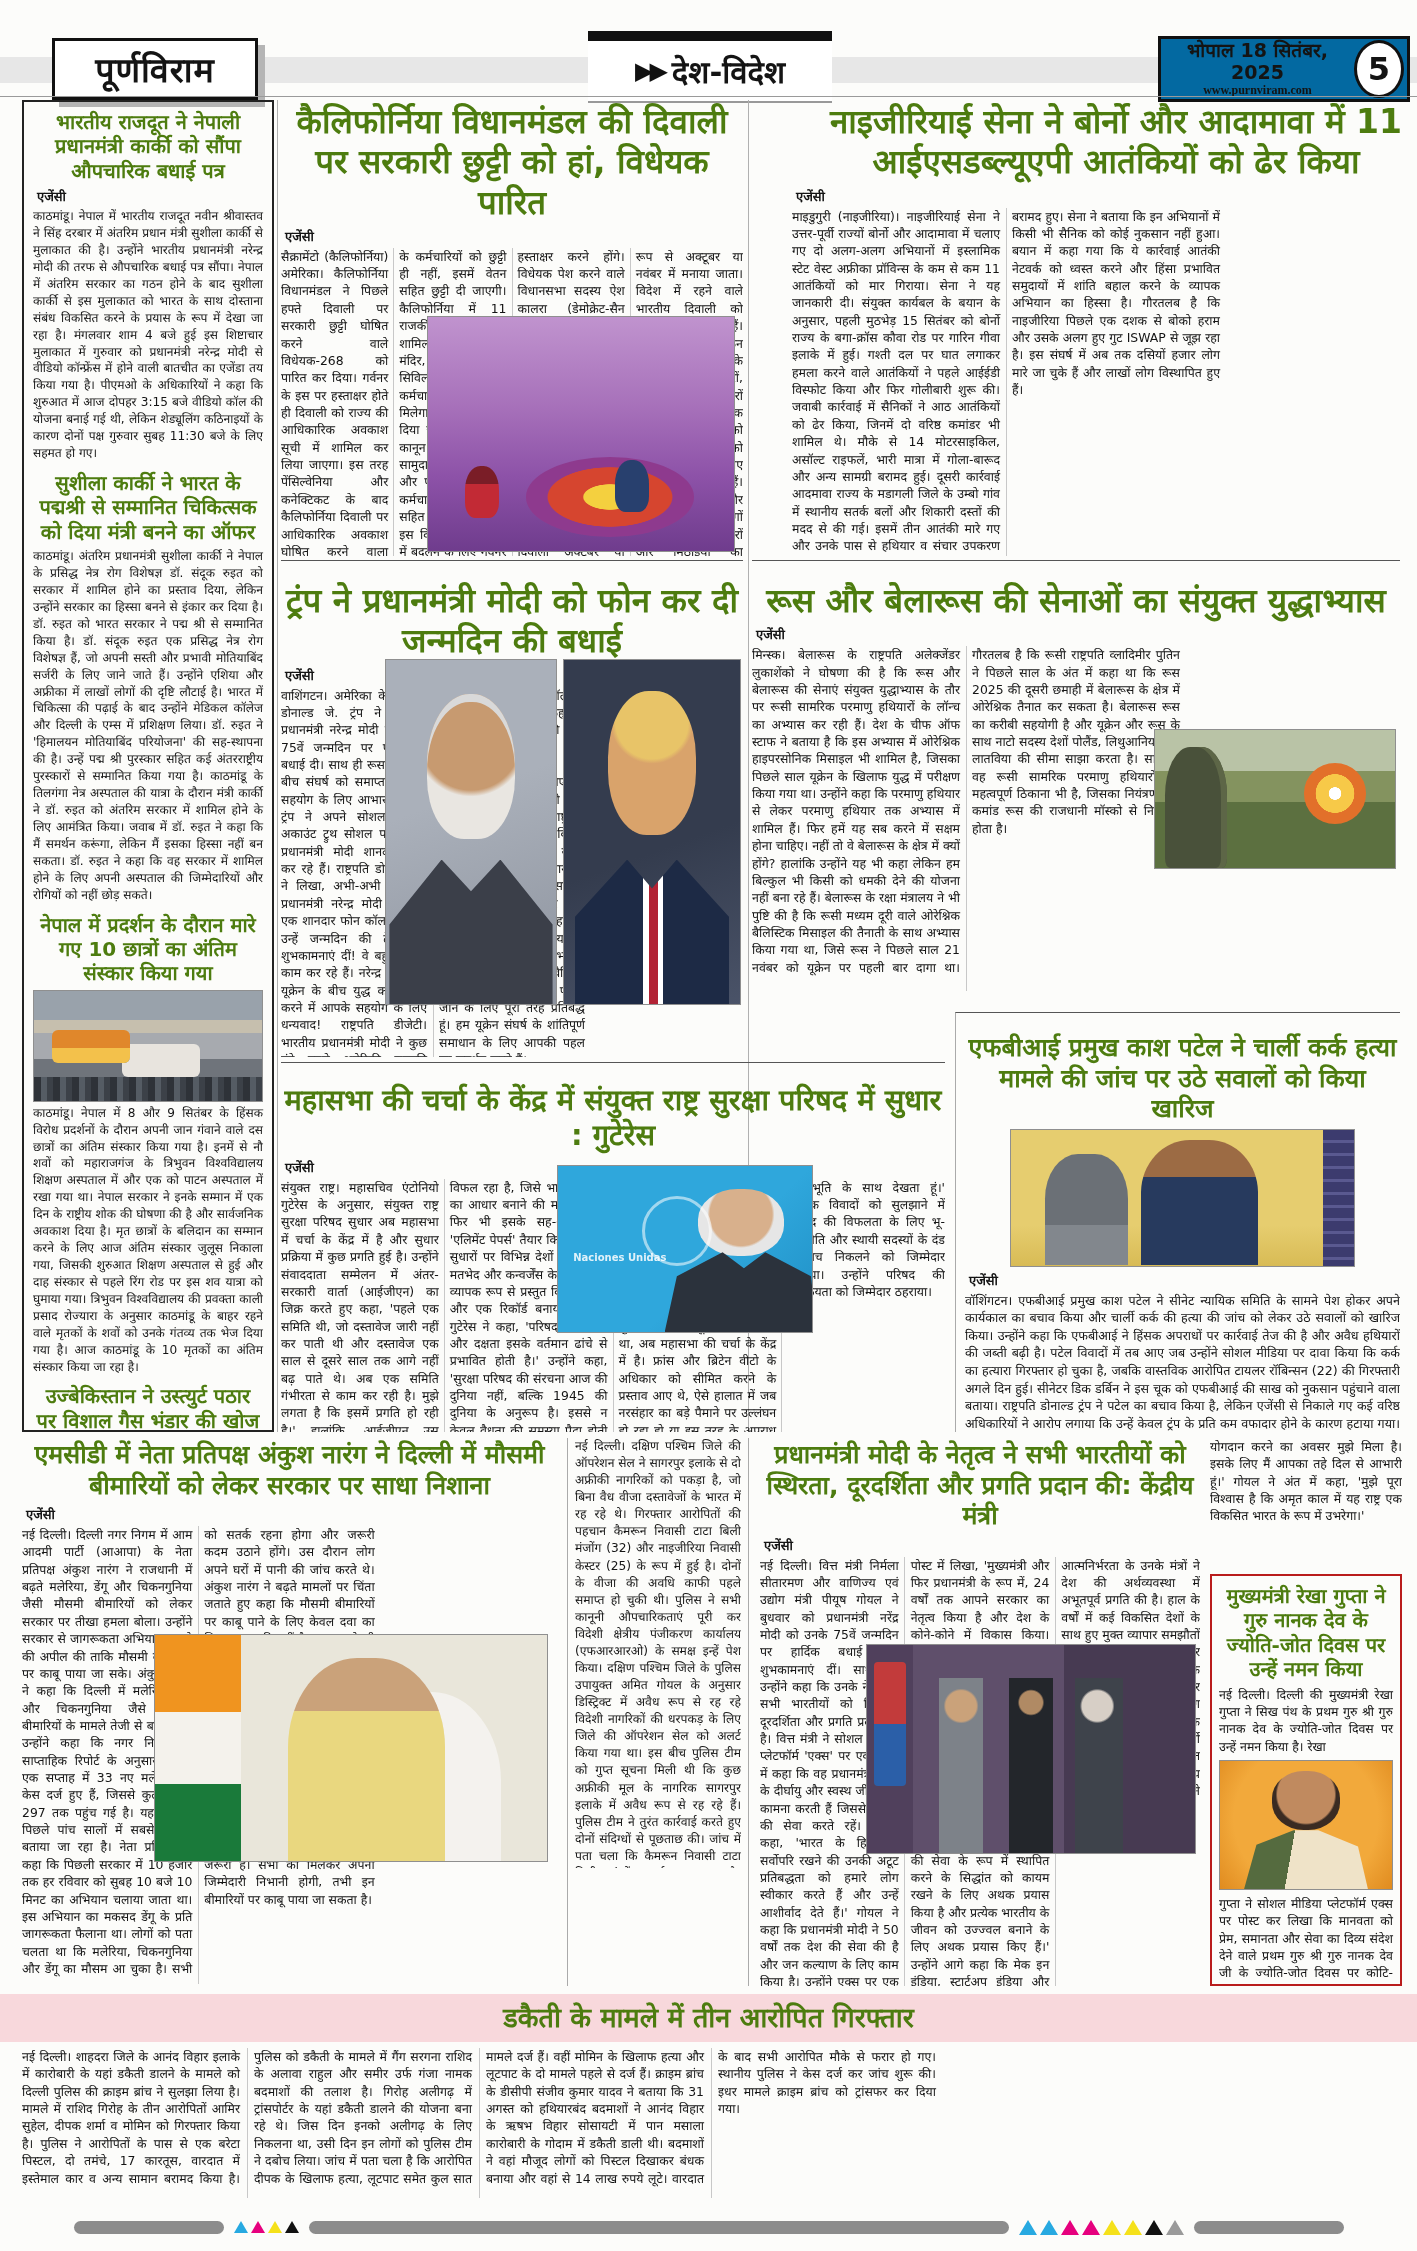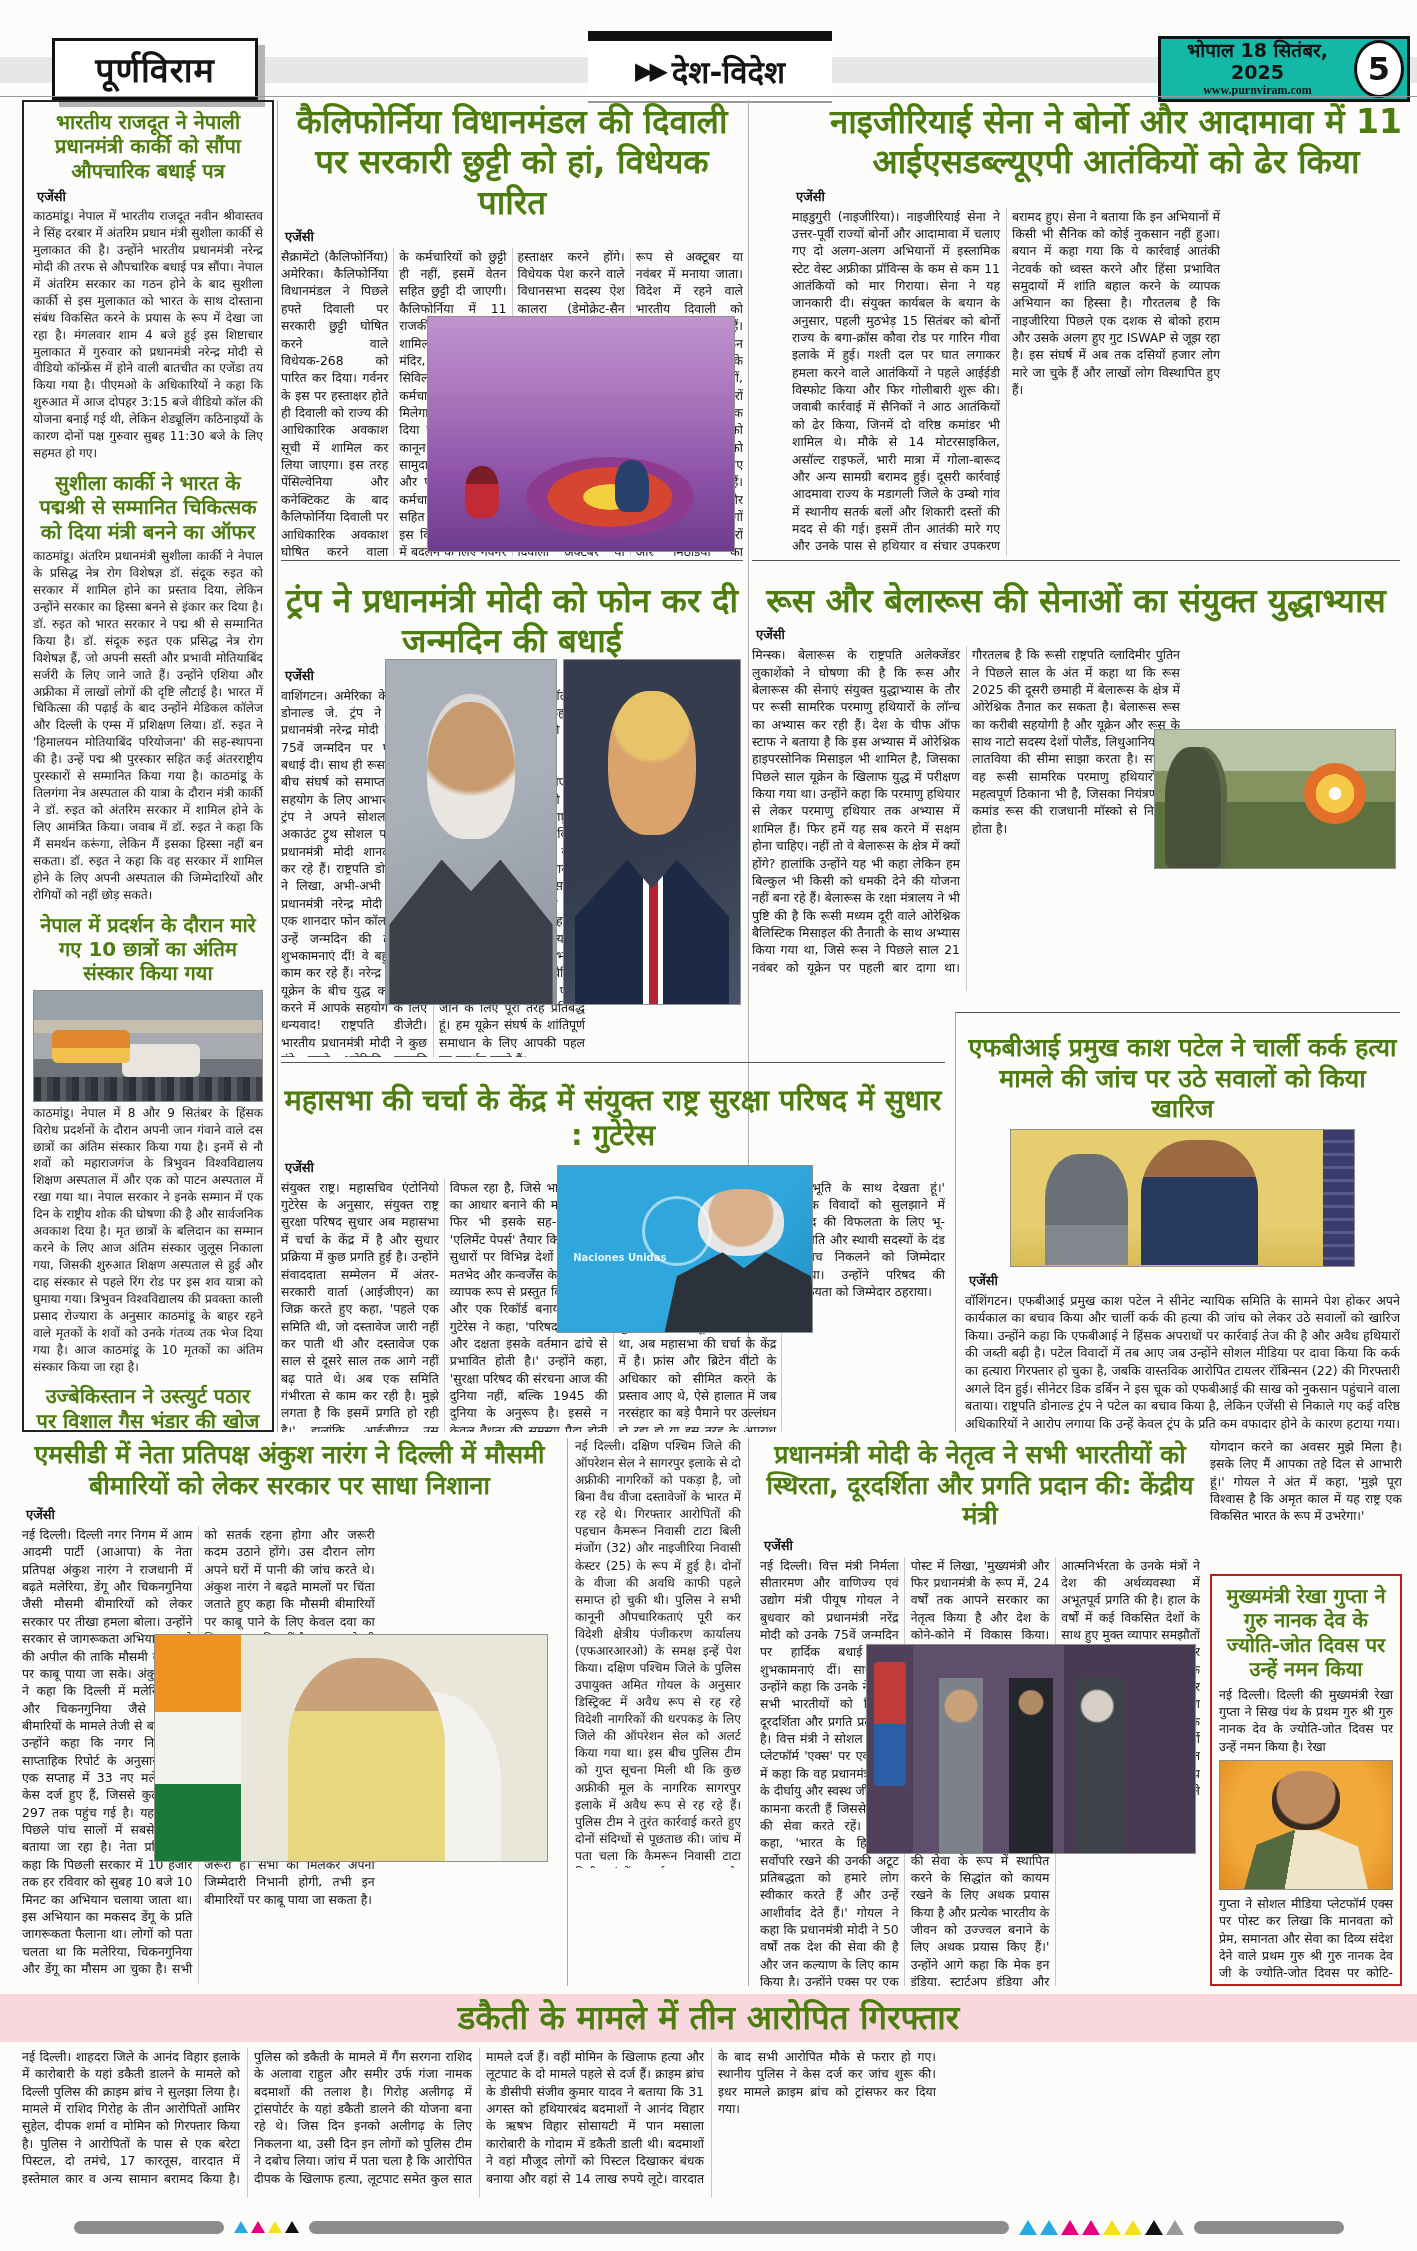--- a/index.html
+++ b/index.html
@@ -7,21 +7,21 @@
         font-family:"DejaVu Sans","Liberation Sans",sans-serif;color:#141414;overflow:hidden;}
   
   .gray-band{position:absolute;left:0;top:57px;width:1417px;height:26px;background:#e7e7e7;}
   .mast{position:absolute;left:52px;top:38px;width:200px;height:56px;background:#fff;
         border:3px solid #111;box-shadow:7px 7px 0 #b5b5b5;display:flex;align-items:center;justify-content:center;
         font-size:34px;font-weight:bold;letter-spacing:1px;}
   .section-badge{position:absolute;left:588px;top:31px;width:244px;height:60px;background:#fff;
         border-top:10px solid #111;box-shadow:0 2px 0 #999;display:flex;align-items:center;justify-content:center;
         gap:8px;font-size:31px;font-weight:bold;}
   .section-badge .arrows{color:#111;font-size:24px;letter-spacing:-4px;}
-  .issue-box{position:absolute;left:1158px;top:36px;width:246px;height:60px;background:#14b8a6;border:3px solid #111;
+  .issue-box{position:absolute;left:1158px;top:36px;width:246px;height:60px;background:#0369a1;border:3px solid #111;
         display:flex;align-items:center;}
   .issue-lines{flex:1;text-align:center;line-height:1.15;}
   .city-date{font-size:19px;font-weight:bold;}
   .website{font-size:12px;font-weight:bold;font-family:"Liberation Serif","DejaVu Serif",serif;}
   .page-num{width:44px;height:52px;margin-right:3px;border:3px solid #111;border-radius:50%;
         display:flex;align-items:center;justify-content:center;font-size:32px;font-weight:bold;background:#fff;}
   .hline-top{position:absolute;left:0;top:96px;width:1417px;height:1px;background:#9a9a9a;}
   
   .art{position:absolute;box-sizing:border-box;overflow:hidden;}
   .hl{margin:2px 0 4px 0;text-align:center;font-weight:bold;line-height:1.22;color:#4d7c0f;}
@@ -122,21 +122,21 @@
   #art-mcd .ph-narang{position:absolute;left:132px;top:196px;width:394px;height:228px;}
   #art-police{left:567px;top:1438px;width:182px;height:548px;border-left:1px solid #aaa;border-right:1px solid #aaa;
       padding:0 7px;}
   #art-pmmodi{left:760px;top:1438px;width:440px;height:548px;}
   #art-pmmodi .ph-event{position:absolute;left:106px;top:206px;width:330px;height:210px;}
   #sidebar-br{left:1210px;top:1438px;width:192px;height:548px;display:flex;flex-direction:column;gap:8px;}
   #art-rekha{border:2px solid #b91c1c;padding:6px 7px;flex:1;overflow:hidden;}
   #art-rekha .ph-rekha{width:100%;height:130px;margin:5px 0;}
   #dacoity-band{position:absolute;left:0;top:1994px;width:1417px;height:48px;background:#f8d8dc;
       display:flex;align-items:center;justify-content:center;}
-  #dacoity-band .hl{font-size:33px;margin:12px;}
+  #dacoity-band .hl{font-size:27px;margin:12px;}
   #art-dacoity{left:22px;top:2048px;width:1378px;height:152px;}
   
   .footer{position:absolute;left:0;top:2212px;width:1417px;height:30px;display:flex;align-items:center;
       justify-content:center;gap:10px;}
   .bar{height:13px;background:#8c8c8c;border-radius:7px;}
   .tri{width:0;height:0;border-left:9px solid transparent;border-right:9px solid transparent;border-bottom:15px solid #000;}
   .tri.s{border-left-width:7px;border-right-width:7px;border-bottom-width:12px;}
   .t-c{border-bottom-color:#27a9e1;}.t-m{border-bottom-color:#e6007e;}.t-y{border-bottom-color:#f5e11a;}
   .t-k{border-bottom-color:#111;}.t-g{border-bottom-color:#9a9a9a;}
   .marks{display:flex;align-items:flex-end;gap:3px;}

